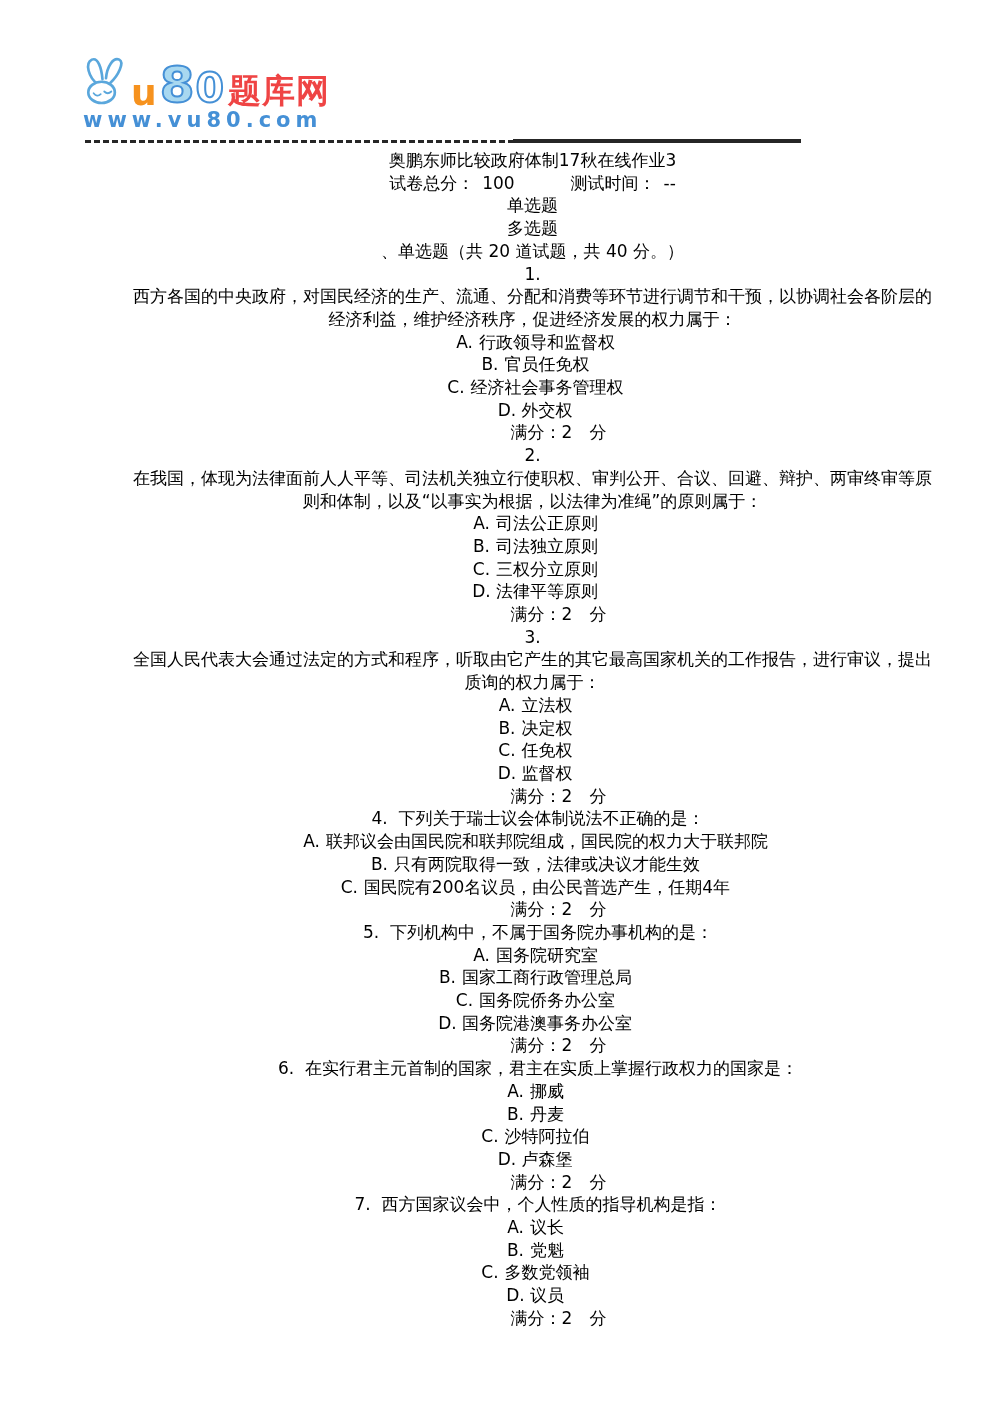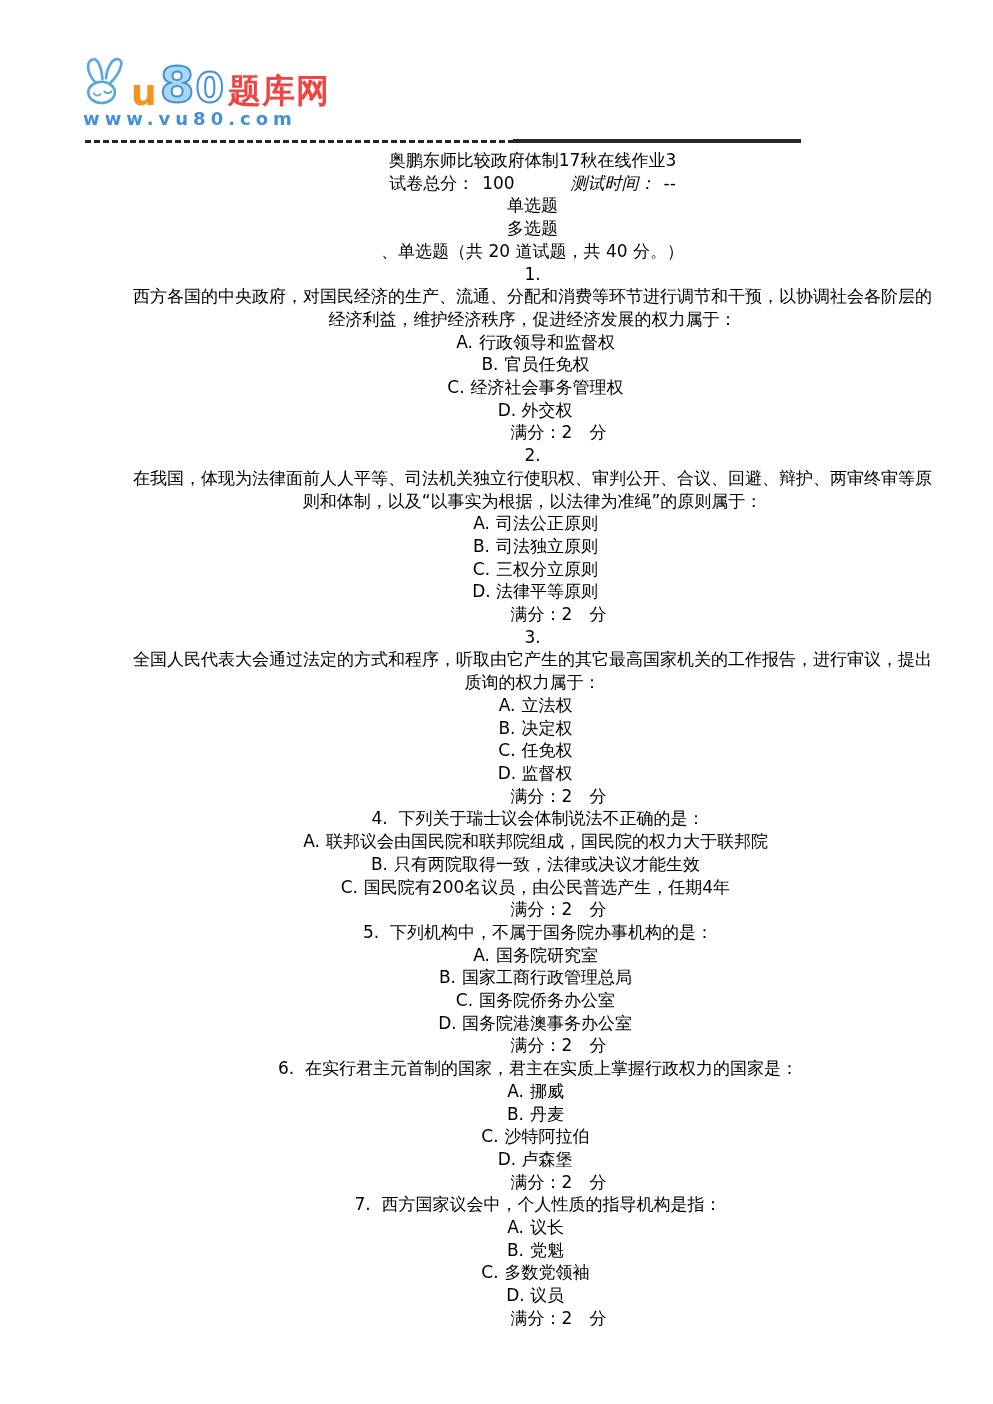--- a/index.html
+++ b/index.html
@@ -11,33 +11,33 @@
   
   .logo { position:absolute; left:83px; top:54px; cursor:pointer; }
   .logo-top { display:flex; align-items:flex-end; height:52px; }
   .logo-rabbit { width:46px; height:52px; flex:0 0 auto; }
   .logo-u { color:#f6921e; font-size:36px; font-weight:bold; line-height:0.8; margin-left:2px; transform:translateY(2px); }
   .logo-8 { font-size:50px; font-weight:bold; line-height:0.84; color:#a8d8f0;
             -webkit-text-stroke:2px #4590d6; margin-left:3px; }
   .logo-0 { font-size:41px; font-weight:bold; line-height:0.86; color:#ffffff;
             -webkit-text-stroke:2px #4590d6; margin-left:1px; }
   .logo-suffix { font-size:33px; font-weight:bold; line-height:0.95; color:#ef4444; margin-left:4px; letter-spacing:1px; }
-  .logo-url { color:#4590d6; font-weight:bold; font-size:18px; letter-spacing:5px; margin-top:4px; line-height:1; }
+  .logo-url { color:#4590d6; font-weight:bold; font-size:21px; letter-spacing:5px; margin-top:4px; line-height:1; }
 
   
   .separator { position:absolute; left:85px; top:139px; display:flex; align-items:center; }
   .sep-dashed { width:428px; height:3px;
     background:repeating-linear-gradient(90deg,#262626 0 6px,transparent 6px 9px); }
   .sep-solid  { width:288px; height:4px; background:#262626; }
 
   
   .doc { position:absolute; left:80px; top:149px; width:905px; font-size:17px; line-height:22.7px;text-align:center; }
   .line { white-space:pre-wrap; min-height:22.7px; }
   .meta-val  { margin-left:8px; }
-  .meta-time { margin-left:56px;font-style:italic; }
+  .meta-time { margin-left:56px; }
   .meta-val2 { margin-left:8px; }
   .opt-key { display:inline-block; width:29px; }
   .q-num-inline { display:inline-block; width:38px; }
   .score { padding-left:52px; }
 </style>
 </head>
 <body>
 
 <div class="page">
 

